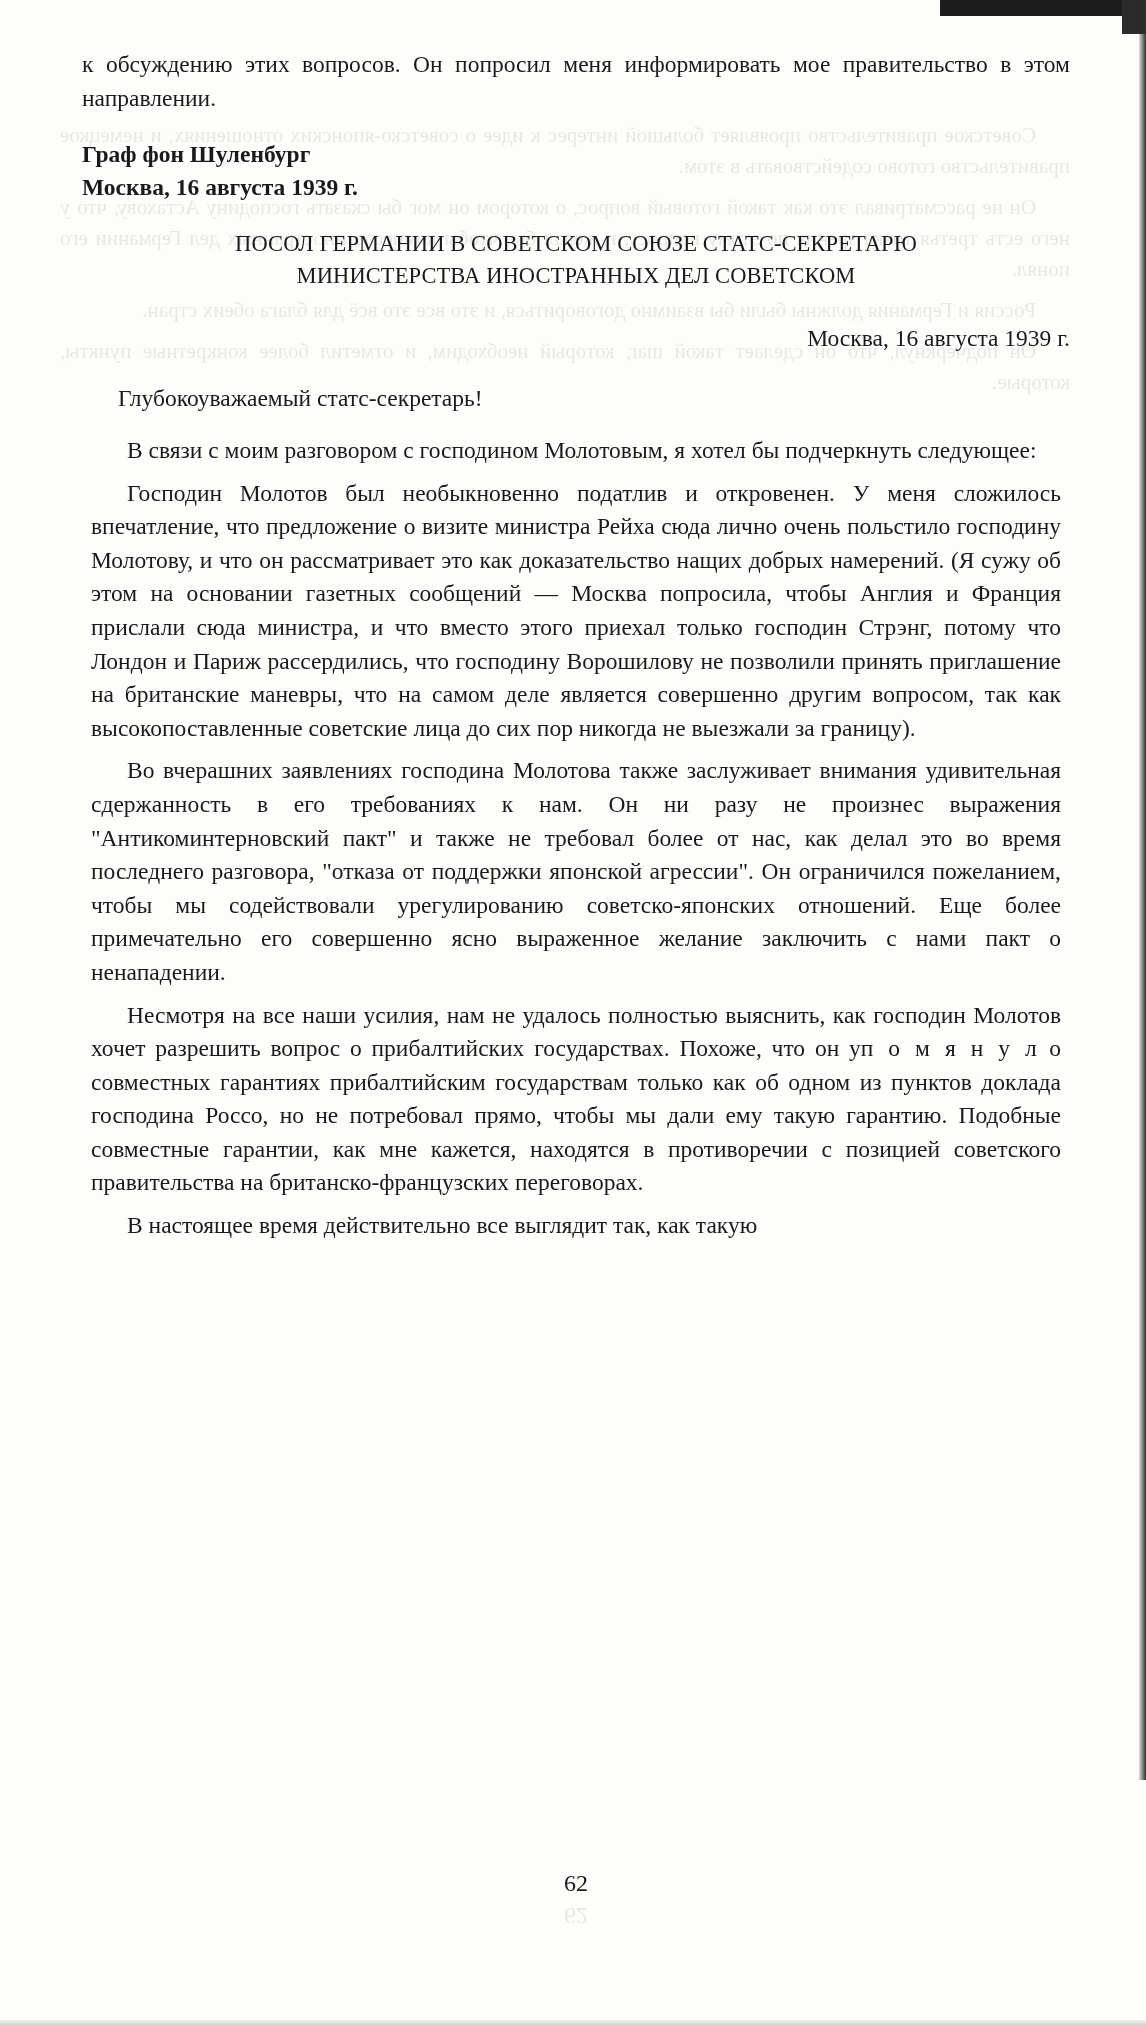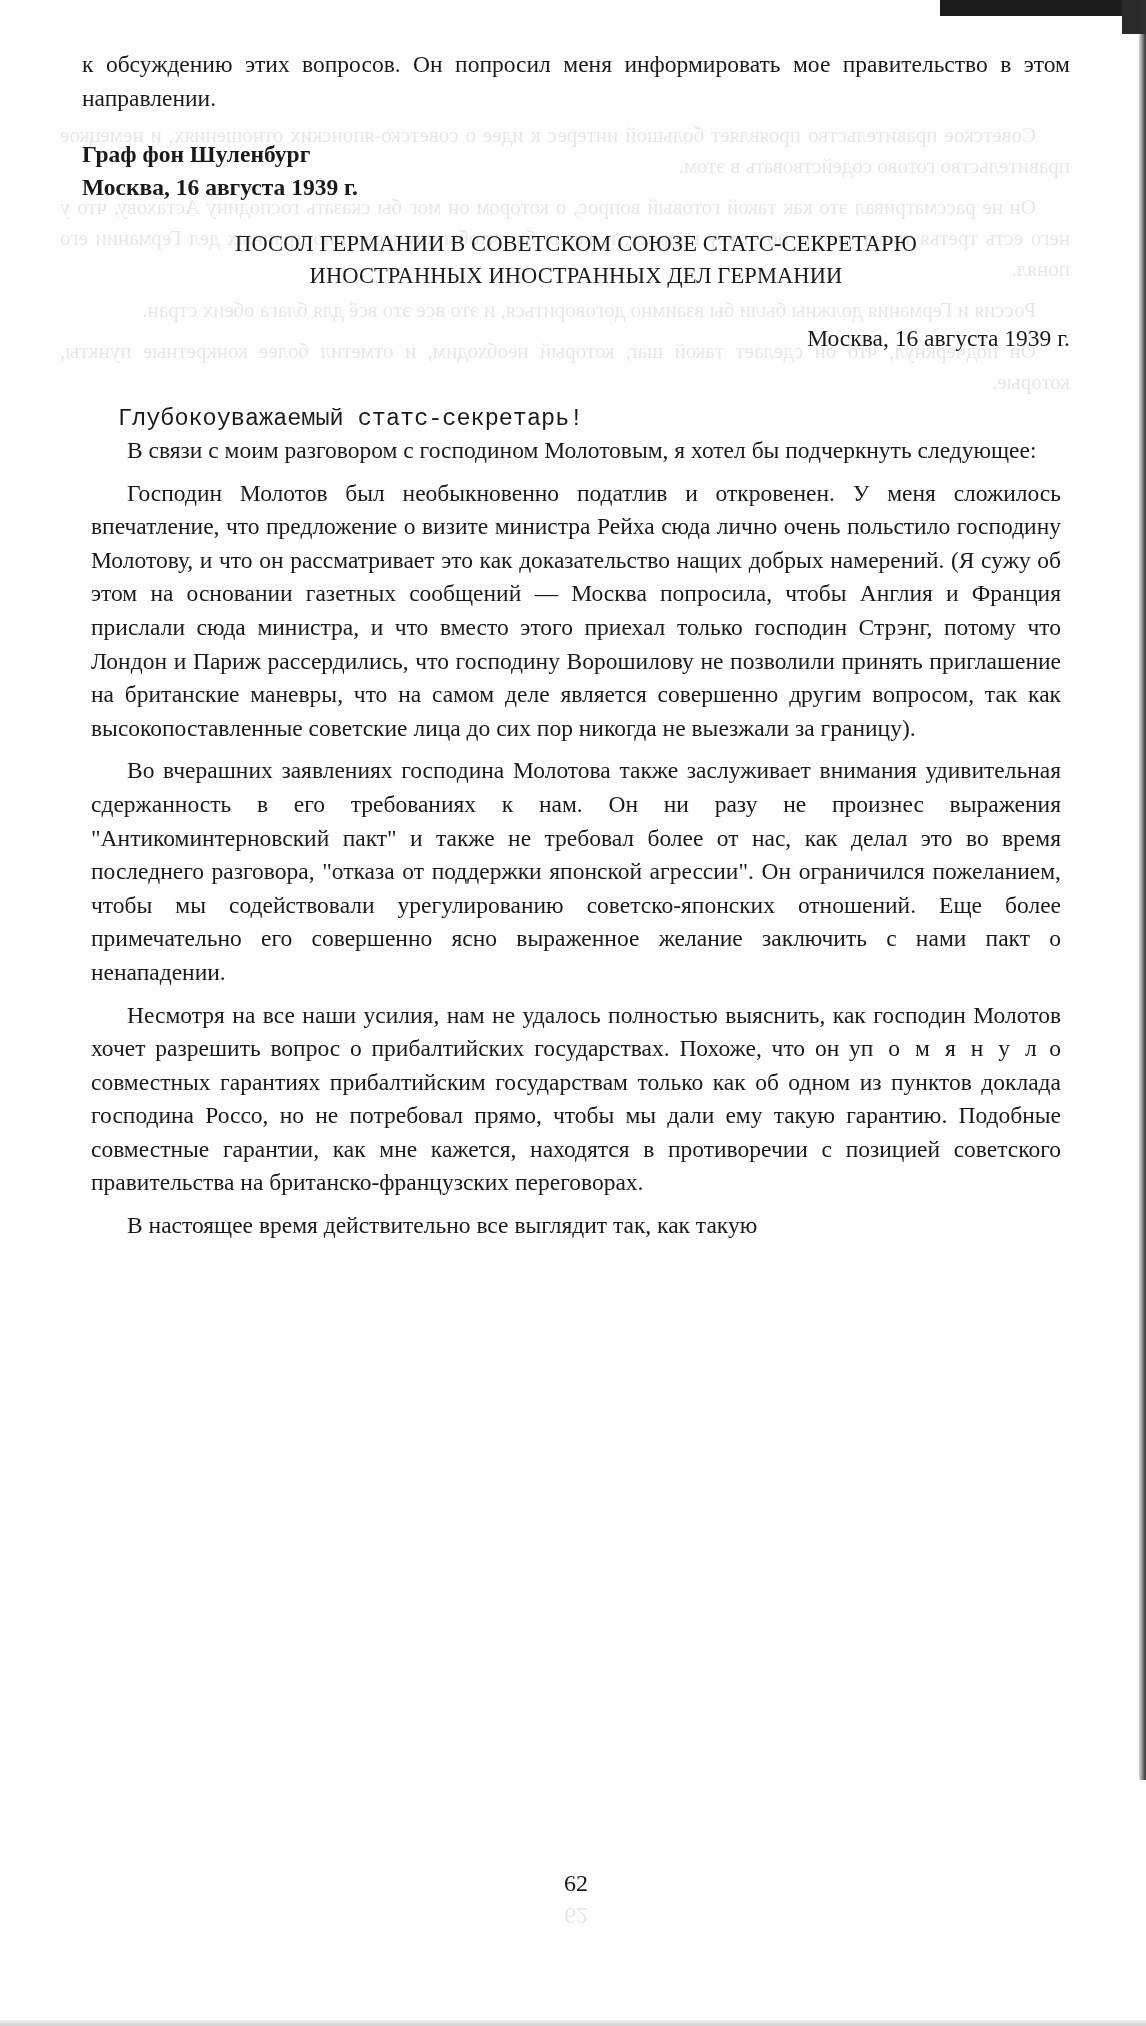--- a/index.html
+++ b/index.html
@@ -126,24 +126,23 @@
     position: absolute;
     top: 325px;
     left: 0;
     width: 988px;
     text-align: right;
     font-size: 23.5px;
   }
 
   .salutation {
     position: absolute;
-    top: 405px;
+    top: 385px;
     left: 36px;
     font-size: 23.5px;
-    font-family: Liberation Mono, monospace;
   }
 
   .main-body {
     position: absolute;
     top: 425px;
     left: 0;
     width: 988px;
   }
   .main-body p {
     margin: 9px;
@@ -197,21 +196,21 @@
     <p class="body-text">к обсуждению этих вопросов. Он попросил меня информировать мое правительство в этом направлении.</p>
   </div>
 
   <div class="signature">
     <div>Граф фон Шуленбург</div>
     <div>Москва, 16 августа 1939 г.</div>
   </div>
 
   <div class="doc-heading">
     <div>ПОСОЛ ГЕРМАНИИ В СОВЕТСКОМ СОЮЗЕ СТАТС-СЕКРЕТАРЮ</div>
-    <div>ИНОСТРАННЫХ ИНОСТРАННЫХ ДЕЛ ГЕРМАНИИ</div>
+    <div>МИНИСТЕРСТВА ИНОСТРАННЫХ ДЕЛ СОВЕТСКОМ</div>
   </div>
 
   <div class="dateline">Москва, 16 августа 1939 г.</div>
 
   <div class="salutation">Глубокоуважаемый статс-секретарь!</div>
 
   <div class="main-body">
     <p>В связи с моим разговором с господином  Молотовым, я хотел бы подчеркнуть следующее:</p>
     <p>Господин Молотов был необыкновенно податлив и откровенен. У меня сложилось впечатление, что предложение о визите министра Рейха сюда  лично очень польстило господину Молотову, и что он рассматривает это как доказательство нащих добрых намерений. (Я сужу об этом на основании газетных сообщений — Москва попросила, чтобы Англия и Франция прислали сюда министра, и что вместо этого приехал только господин Стрэнг, потому что Лондон и Париж рассердились, что господину Ворошилову не позволили принять приглашение на британские маневры, что на самом деле является совершенно другим вопросом, так как высокопоставленные советские лица до сих пор никогда не выезжали за границу).</p>
     <p>Во вчерашних заявлениях господина Молотова также заслуживает внимания удивительная сдержанность в его требованиях к нам. Он ни разу не произнес выражения "Антикоминтерновский пакт" и также не требовал более от нас, как делал это во время последнего разговора, "отказа от поддержки японской агрессии". Он ограничился пожеланием, чтобы мы содействовали урегулированию советско-японских отношений. Еще более примечательно его совершенно ясно выраженное желание заключить с нами пакт о ненападении.</p>

